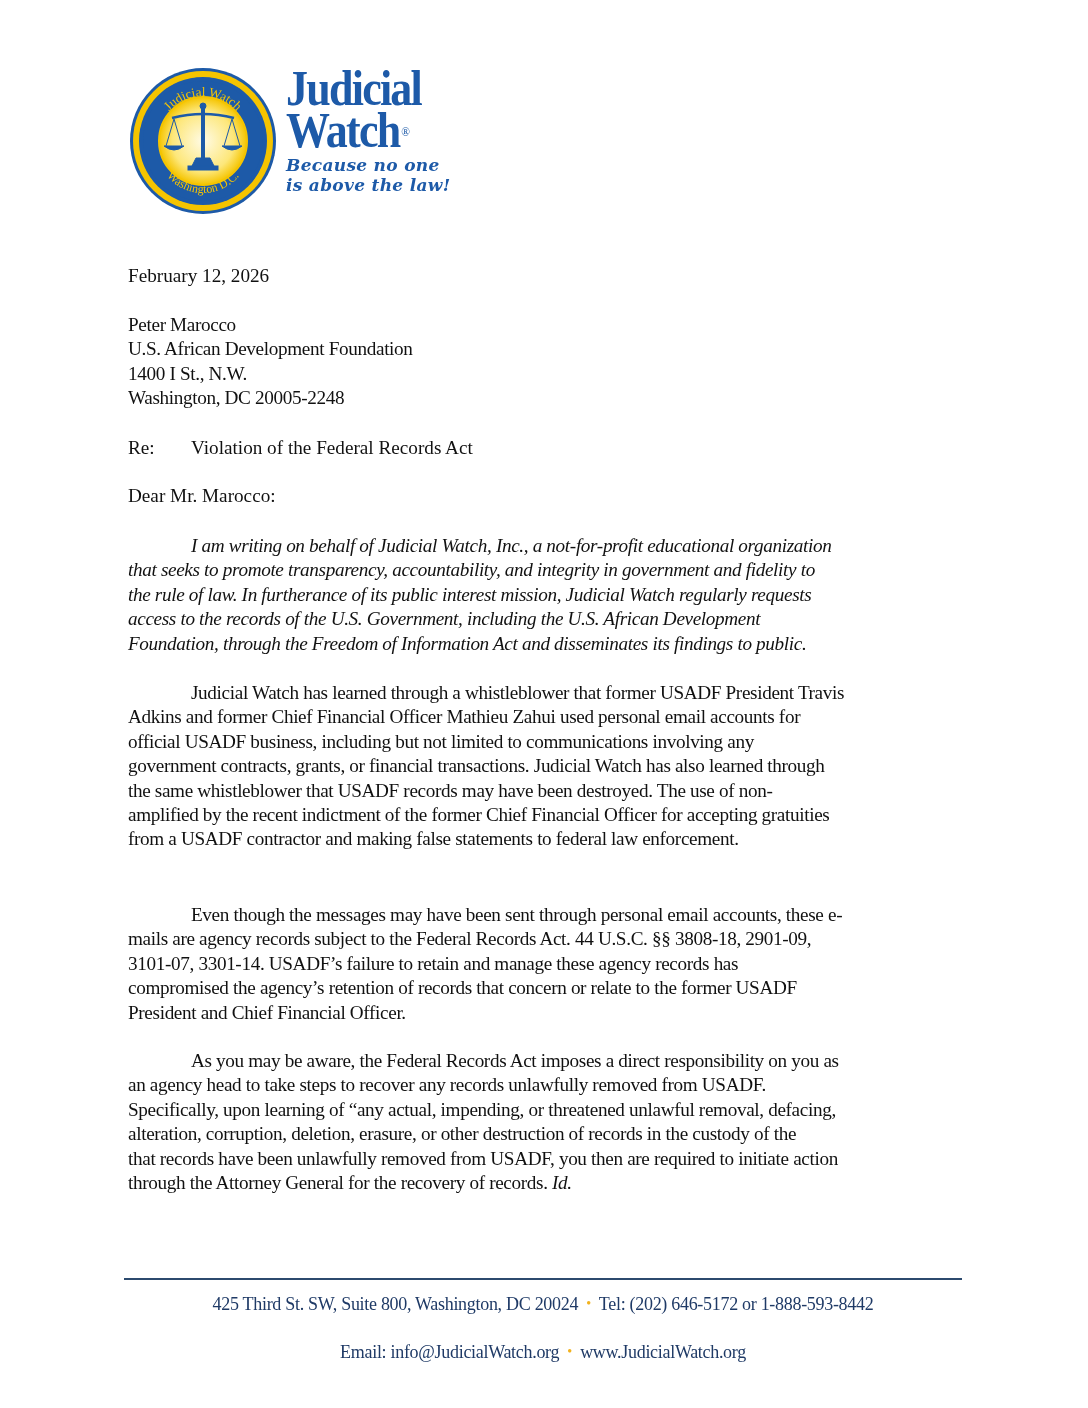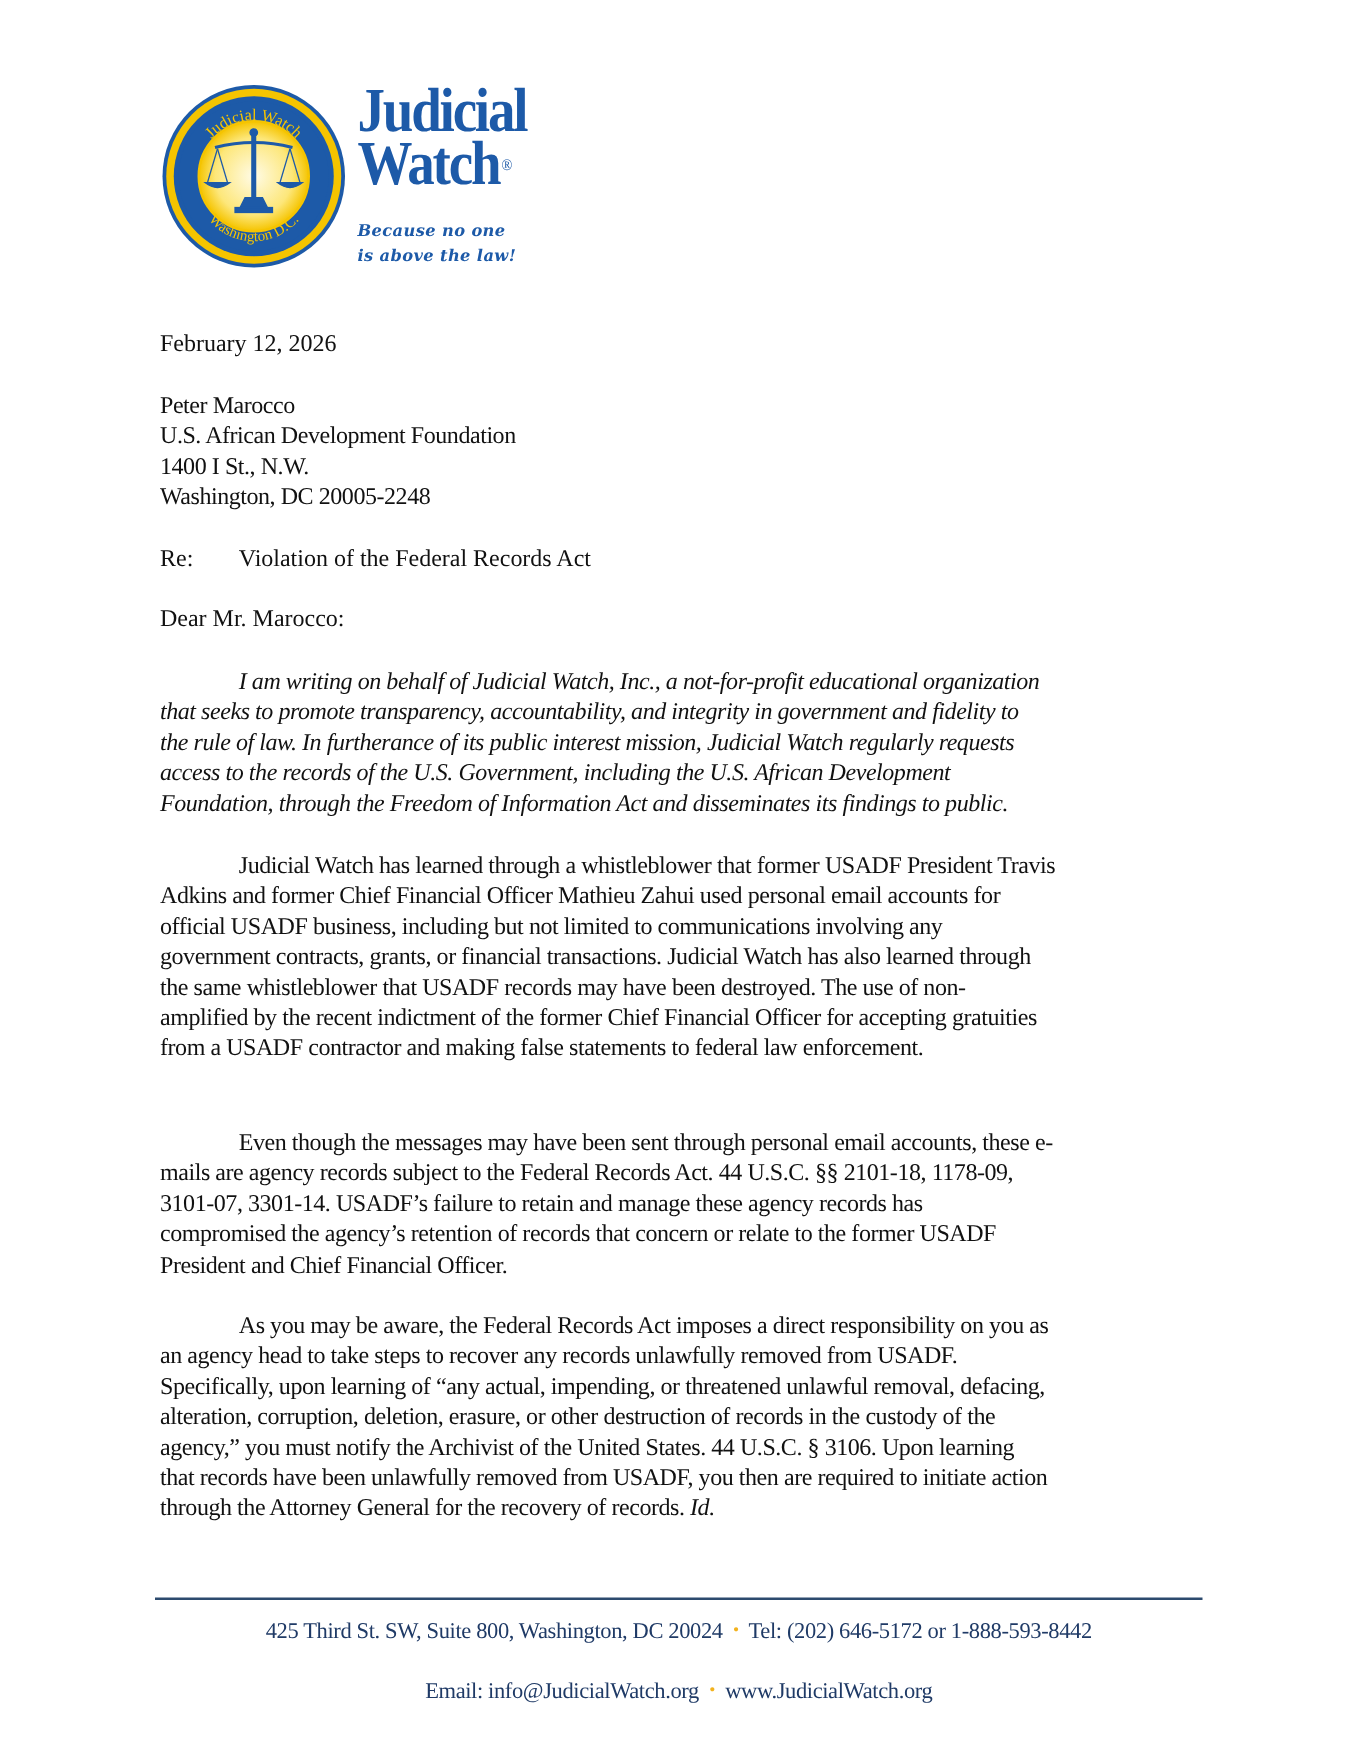--- a/index.html
+++ b/index.html
@@ -10,21 +10,21 @@
   
   .logo { position: absolute; left: 128px; top: 66px; width: 330px; height: 150px; }
   .seal { position: absolute; left: 0; top: 0; width: 150px; height: 150px; }
   .wordmark { position: absolute; left: 158px; top: 0; width: 180px; }
   .wm-line { font-family: "Liberation Serif", "DejaVu Serif", serif; color: #1d5aa8;
              font-weight: bold; letter-spacing: -2px; line-height: 44px; font-size: 50px;
              transform: scaleX(0.88); transform-origin: left; white-space: nowrap; }
   .wm-line.second { margin-top: -2px; position: relative; }
   .reg { font-size: 13px; position: absolute; top: 2px; margin-left: 2px; font-weight: normal; letter-spacing: 0; }
   .tagline { font-family: "DejaVu Serif", "Liberation Serif", serif; font-style: italic; font-weight: bold;
-             color: #1d5aa8; font-size: 13px; line-height: 20px; margin-top: 24px; letter-spacing: 0.3px;
+             color: #1d5aa8; font-size: 17px; line-height: 20px; margin-top: 3px; letter-spacing: 0.3px;
              transform: scaleX(1.0); transform-origin: left; white-space: nowrap; }
 
   
   .text { position: absolute; left: 128px; width: 835px; font-size: 19.2px; line-height: 24.4px;
           white-space: nowrap; }
   .para { position: absolute; left: 128px; width: 835px; font-size: 19.2px; line-height: 24.4px; }
   .para .line { display: block; white-space: nowrap; letter-spacing: -0.35px; }
   .indent { padding-left: 63px; }
   .re { position: absolute; left: 128px; top: 436px; font-size: 19.2px; font-weight: normal; line-height: 24px; }
   .re .re-label { display: inline-block; width: 63px; }
@@ -120,32 +120,31 @@
     <span class="line">Adkins and former Chief Financial Officer Mathieu Zahui used personal email accounts for</span>
     <span class="line">official USADF business, including but not limited to communications involving any</span>
     <span class="line">government contracts, grants, or financial transactions.  Judicial Watch has also learned through</span>
     <span class="line">the same whistleblower that USADF records may have been destroyed.  The use of non-</span>
     <span class="line">amplified by the recent indictment of the former Chief Financial Officer for accepting gratuities</span>
     <span class="line">from a USADF contractor and making false statements to federal law enforcement.</span>
   </div>
 
   <div class="para" style="top:903px;">
     <span class="line indent">Even though the messages may have been sent through personal email accounts, these e-</span>
-    <span class="line">mails are agency records subject to the Federal Records Act.  44 U.S.C. §§ 2101-18, 1178-09,</span>
+    <span class="line">mails are agency records subject to the Federal Records Act.  44 U.S.C. §§ 3808-18, 2901-09,</span>
     <span class="line">3101-07, 3301-14.  USADF’s failure to retain and manage these agency records has</span>
     <span class="line">compromised the agency’s retention of records that concern or relate to the former USADF</span>
     <span class="line">President and Chief Financial Officer.</span>
   </div>
 
   <div class="para" style="top:1049px;">
     <span class="line indent">As you may be aware, the Federal Records Act imposes a direct responsibility on you as</span>
     <span class="line">an agency head to take steps to recover any records unlawfully removed from USADF.</span>
     <span class="line">Specifically, upon learning of “any actual, impending, or threatened unlawful removal, defacing,</span>
     <span class="line">alteration, corruption, deletion, erasure, or other destruction of records in the custody of the</span>
-    <span class="line">agency,” you must notify the Archivist of the United States.  44 U.S.C. § 3106.  Upon learning</span>
     <span class="line">that records have been unlawfully removed from USADF, you then are required to initiate action</span>
     <span class="line"><span>through the Attorney General for the recovery of records.  </span><em>Id.</em></span>
   </div>
 
   <div class="footer-rule"></div>
   <div class="footer" style="top:1292px;">
     <span>425 Third St. SW, Suite 800, Washington, DC 20024</span>
     <span class="bullet">•</span>
     <span>Tel: (202) 646-5172 or 1-888-593-8442</span>
   </div>

